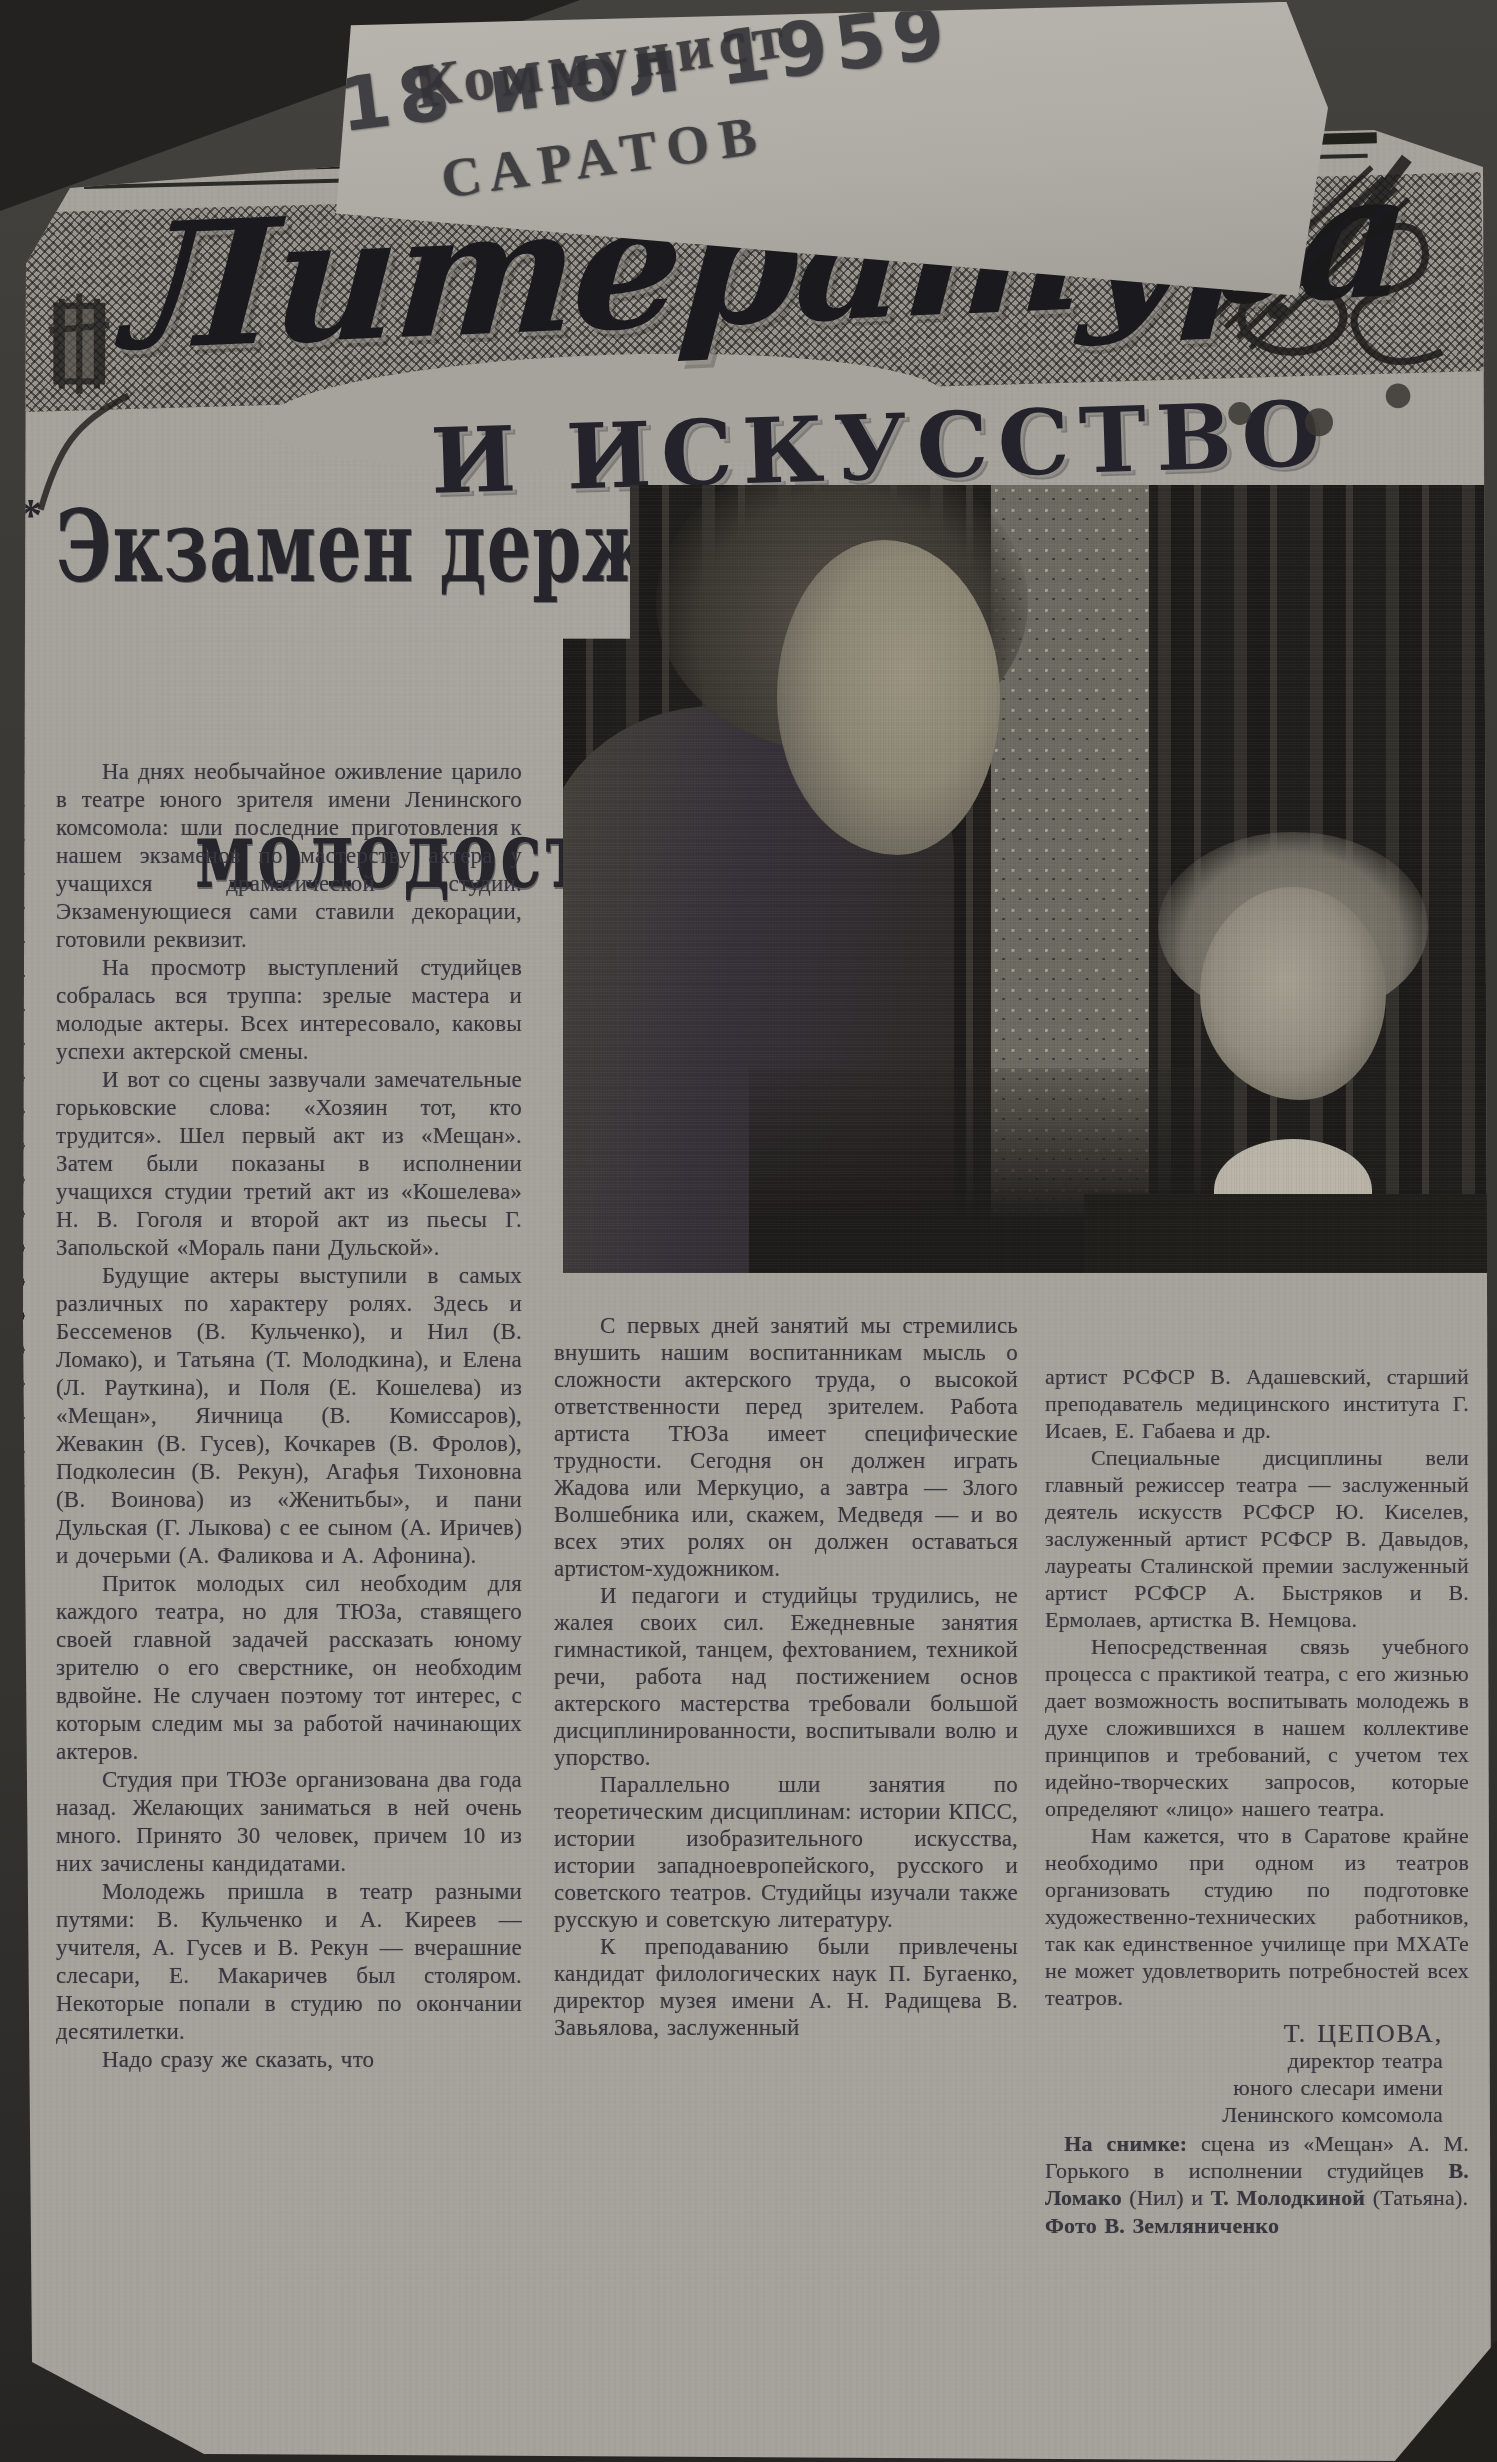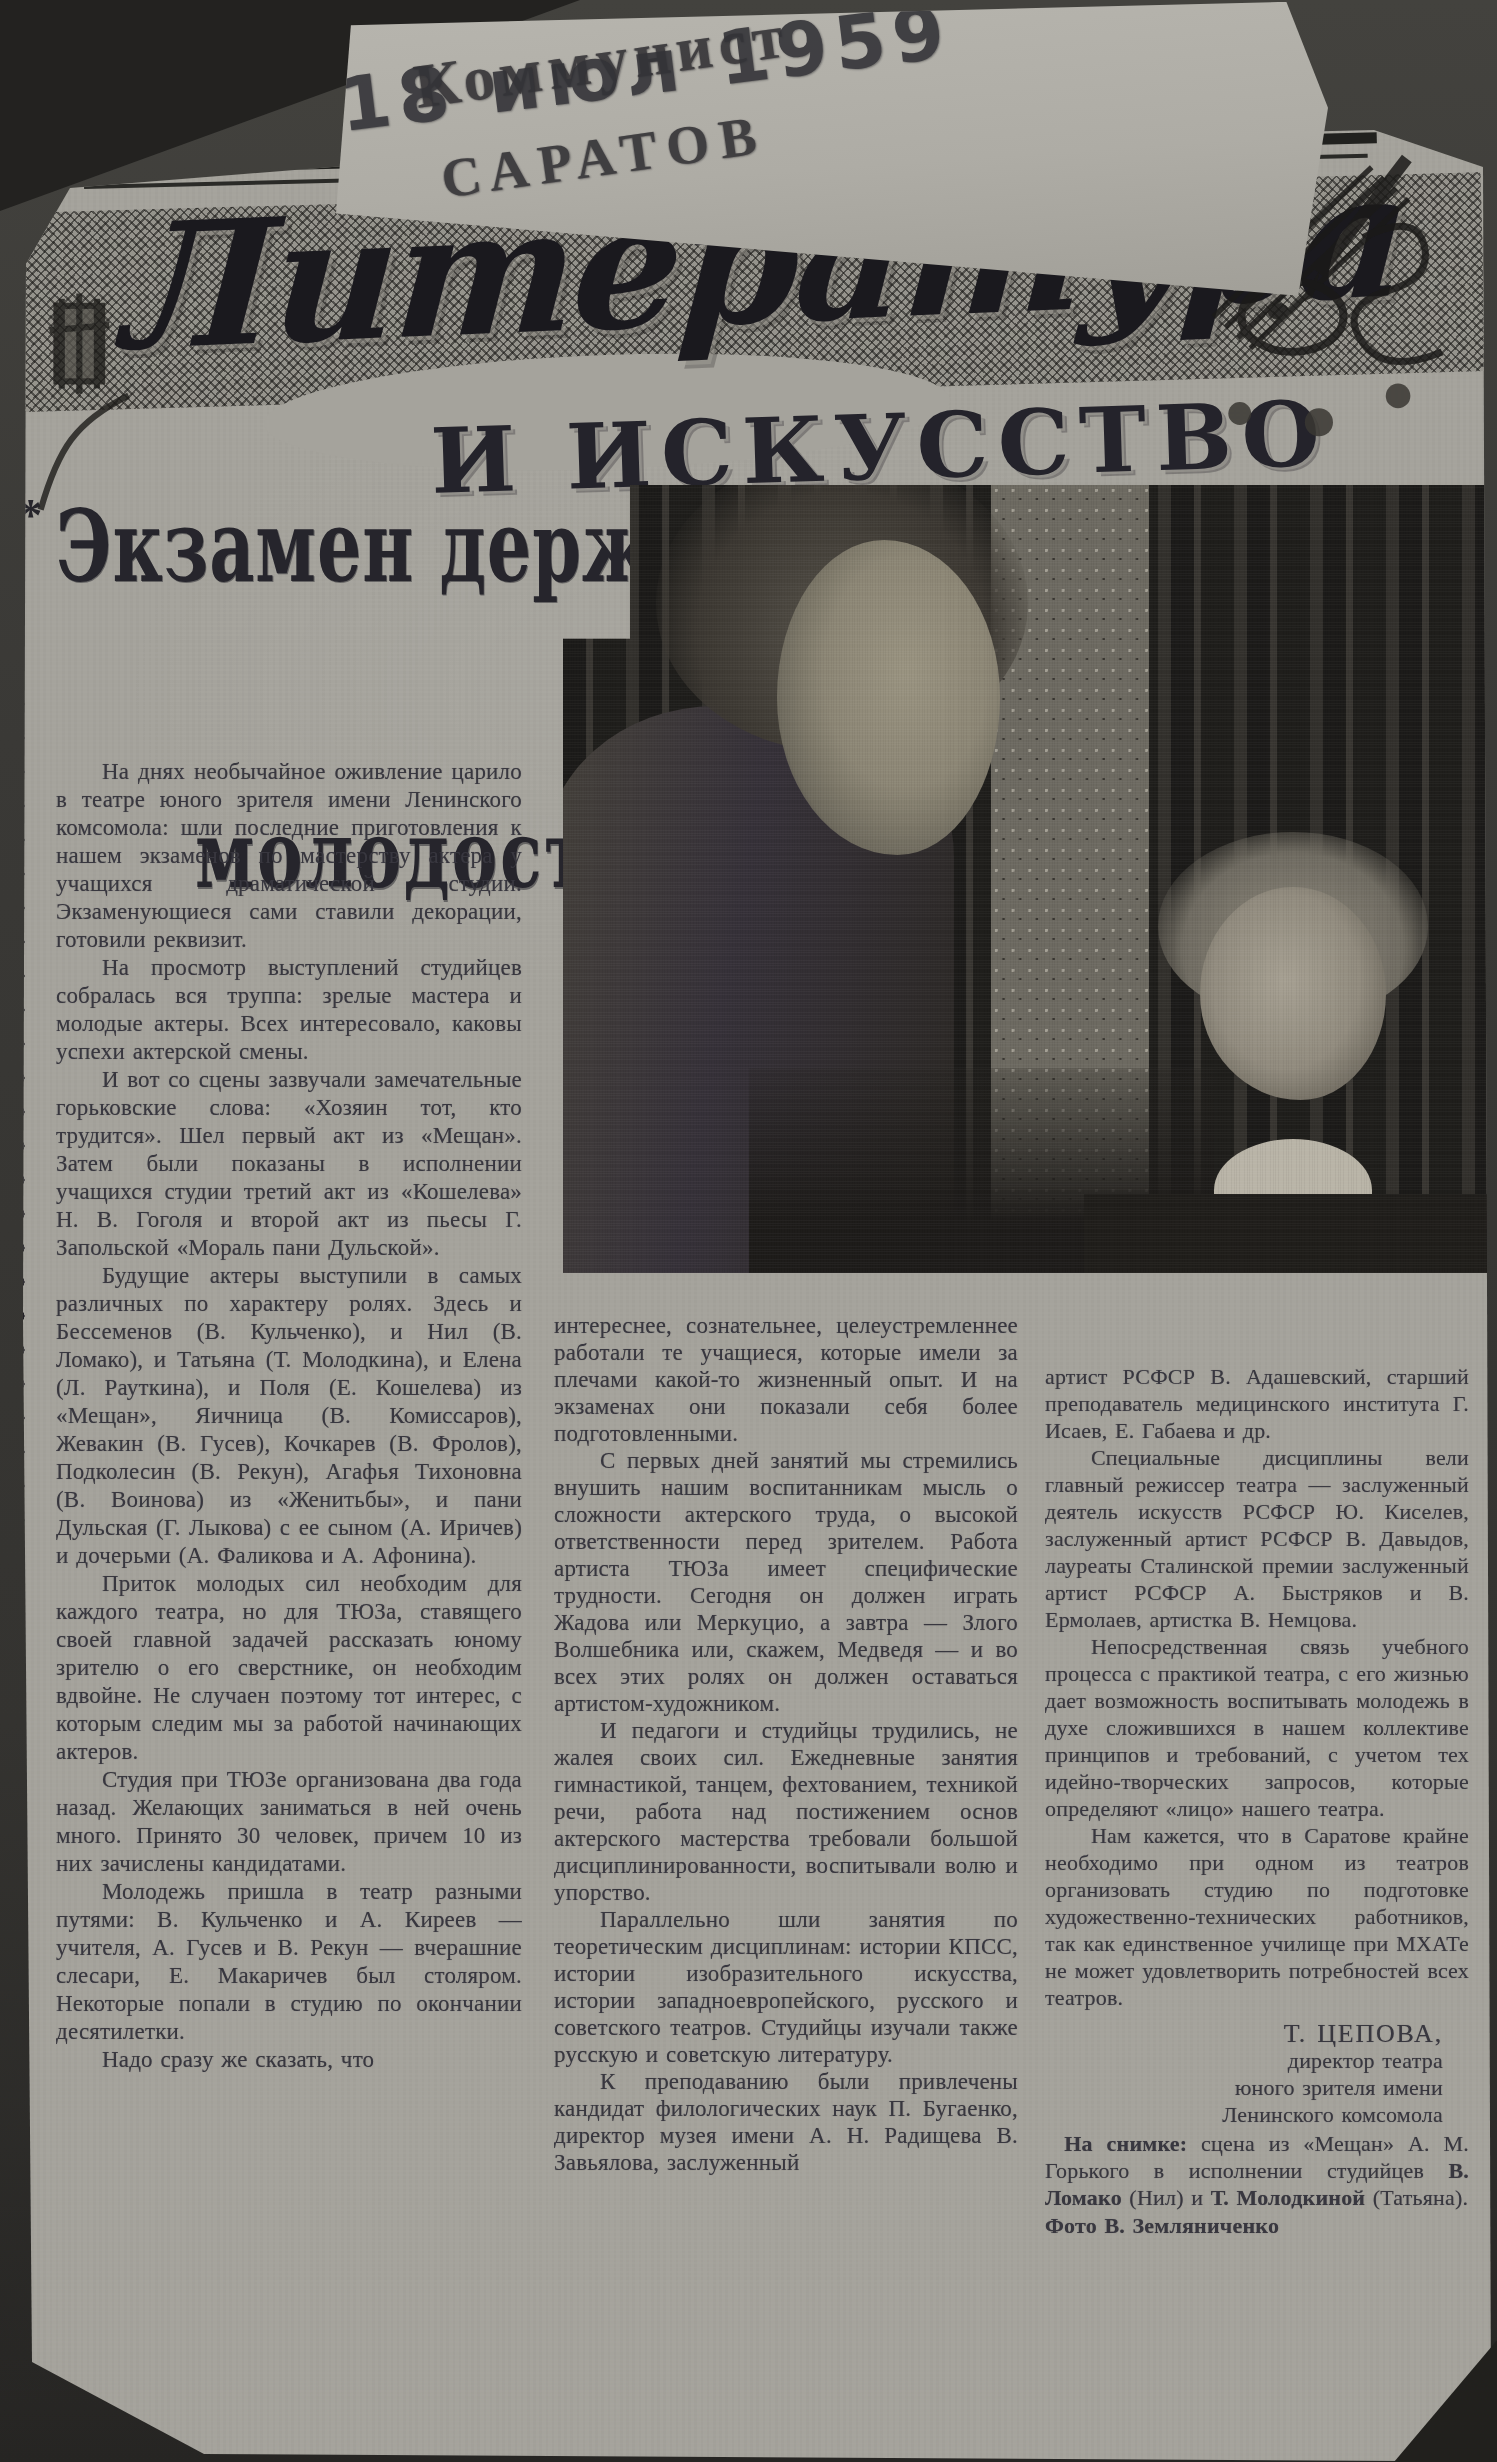--- a/index.html
+++ b/index.html
@@ -175,35 +175,34 @@
       <p>На просмотр выступлений студийцев собралась вся труппа: зрелые мастера и молодые актеры. Всех интересовало, каковы успехи актерской смены.</p>
       <p>И вот со сцены зазвучали замечательные горьковские слова: «Хозяин тот, кто трудится». Шел первый акт из «Мещан». Затем были показаны в исполнении учащихся студии третий акт из «Кошелева» Н. В. Гоголя и второй акт из пьесы Г. Запольской «Мораль пани Дульской».</p>
       <p>Будущие актеры выступили в самых различных по характеру ролях. Здесь и Бессеменов (В. Кульченко), и Нил (В. Ломако), и Татьяна (Т. Молодкина), и Елена (Л. Рауткина), и Поля (Е. Кошелева) из «Мещан», Яичница (В. Комиссаров), Жевакин (В. Гусев), Кочкарев (В. Фролов), Подколесин (В. Рекун), Агафья Тихоновна (В. Воинова) из «Женитьбы», и пани Дульская (Г. Лыкова) с ее сыном (А. Иричев) и дочерьми (А. Фаликова и А. Афонина).</p>
       <p>Приток молодых сил необходим для каждого театра, но для ТЮЗа, ставящего своей главной задачей рассказать юному зрителю о его сверстнике, он необходим вдвойне. Не случаен поэтому тот интерес, с которым следим мы за работой начинающих актеров.</p>
       <p>Студия при ТЮЗе организована два года назад. Желающих заниматься в ней очень много. Принято 30 человек, причем 10 из них зачислены кандидатами.</p>
       <p>Молодежь пришла в театр разными путями: В. Кульченко и А. Киреев — учителя, А. Гусев и В. Рекун — вчерашние слесари, Е. Макаричев был столяром. Некоторые попали в студию по окончании десятилетки.</p>
       <p>Надо сразу же сказать, что</p>
     </div>
 
     <div class="col col2">
-      <p class="cont">интереснее, сознательнее, целеустремленнее работали те учащиеся, которые имели за плечами какой-то жизненный опыт. И на экзаменах они показали себя более подготовленными.</p>
       <p>С первых дней занятий мы стремились внушить нашим воспитанникам мысль о сложности актерского труда, о высокой ответственности перед зрителем. Работа артиста ТЮЗа имеет специфические трудности. Сегодня он должен играть Жадова или Меркуцио, а завтра — Злого Волшебника или, скажем, Медведя — и во всех этих ролях он должен оставаться артистом-художником.</p>
       <p>И педагоги и студийцы трудились, не жалея своих сил. Ежедневные занятия гимнастикой, танцем, фехтованием, техникой речи, работа над постижением основ актерского мастерства требовали большой дисциплинированности, воспитывали волю и упорство.</p>
       <p>Параллельно шли занятия по теоретическим дисциплинам: истории КПСС, истории изобразительного искусства, истории западноевропейского, русского и советского театров. Студийцы изучали также русскую и советскую литературу.</p>
       <p>К преподаванию были привлечены кандидат филологических наук П. Бугаенко, директор музея имени А. Н. Радищева В. Завьялова, заслуженный</p>
     </div>
 
     <div class="col col3">
       <p class="cont">артист РСФСР В. Адашевский, старший преподаватель медицинского института Г. Исаев, Е. Габаева и др.</p>
       <p>Специальные дисциплины вели главный режиссер театра — заслуженный деятель искусств РСФСР Ю. Киселев, заслуженный артист РСФСР В. Давыдов, лауреаты Сталинской премии заслуженный артист РСФСР А. Быстряков и В. Ермолаев, артистка В. Немцова.</p>
       <p>Непосредственная связь учебного процесса с практикой театра, с его жизнью дает возможность воспитывать молодежь в духе сложившихся в нашем коллективе принципов и требований, с учетом тех идейно-творческих запросов, которые определяют «лицо» нашего театра.</p>
       <p>Нам кажется, что в Саратове крайне необходимо при одном из театров организовать студию по подготовке художественно-технических работников, так как единственное училище при МХАТе не может удовлетворить потребностей всех театров.</p>
       <p class="sig sig-name">Т. ЦЕПОВА,</p>
       <p class="sig">директор театра</p>
-      <p class="sig">юного зрителя имени</p>
+      <p class="sig">юного слесари имени</p>
       <p class="sig">Ленинского комсомола</p>
       <p class="caption cont"><b>На снимке:</b><span> сцена из «Мещан» А. М. Горького в исполнении студийцев </span><b>В. Ломако</b><span> (Нил) и </span><b>Т. Молодкиной</b><span> (Татьяна).</span></p>
       <p class="credit">Фото В. Земляниченко</p>
     </div>
 
     <div class="torn"></div>
   </div>
 
   <div class="slip">
     <div class="stampline stamp1">Коммунист</div>

